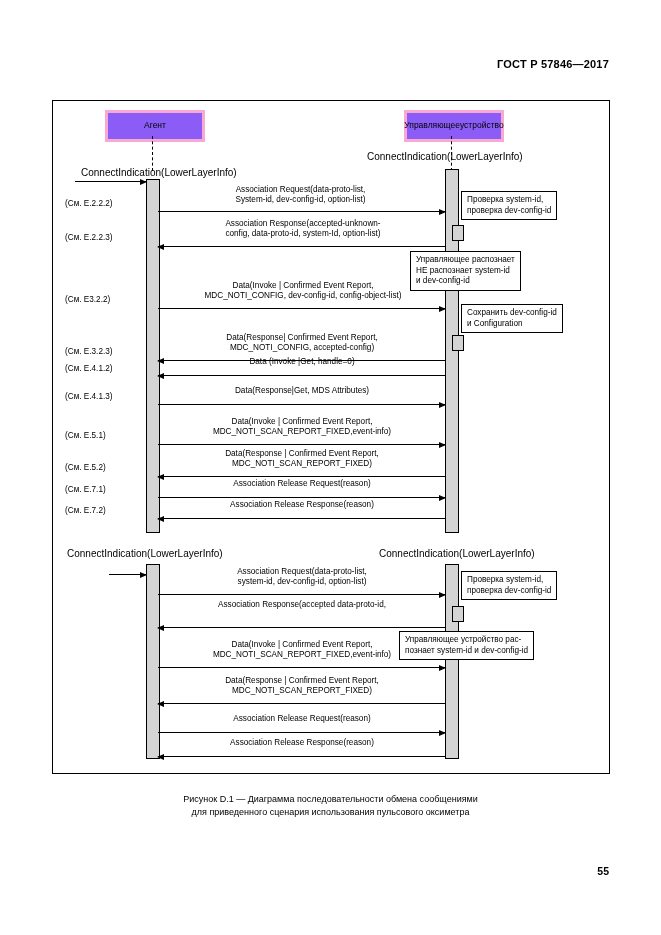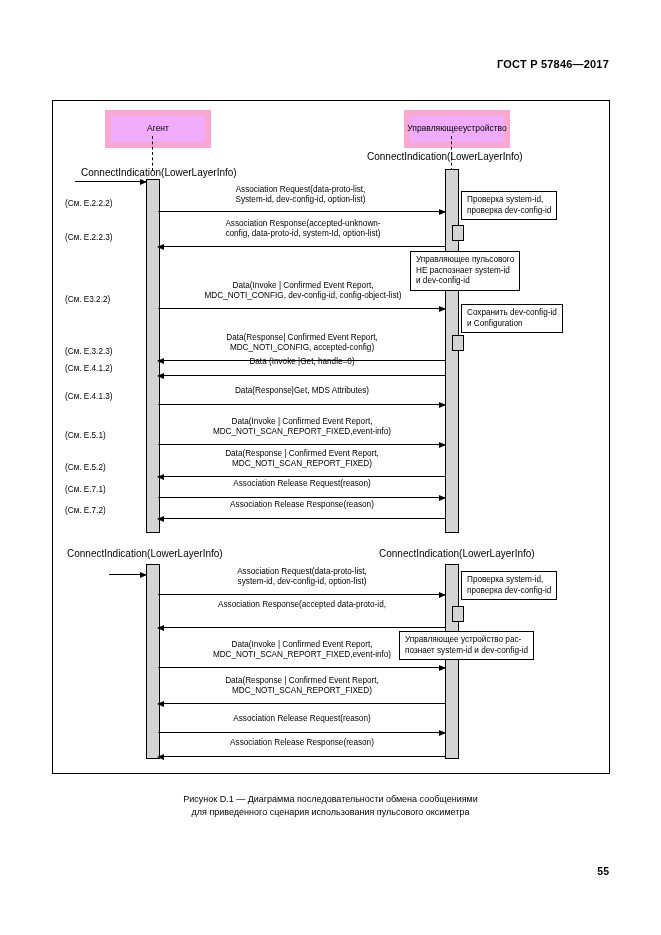--- a/index.html
+++ b/index.html
@@ -25,22 +25,22 @@
     position:absolute;
     left:52px;top:100px;
     width:556px;height:672px;
     border:1px solid #000;
     background:#fff;
   }
 
   
   .actor-box{
     position:absolute;
-    border:6px solid #f9a8d4;
-    background:#f0abfc;
+    border:3px solid #f9a8d4;
+    background:#8b5cf6;
     font-size:8.5px;
     text-align:center;
     display:flex;align-items:center;justify-content:center;
     line-height:1.15;
   }
 
   .dash-line{
     position:absolute;
     border-left:1px dashed #000;
     width:0;
@@ -168,21 +168,21 @@
     </div>
     <div class="arrow left" style="left:105px;top:145px;width:287px;"></div>
     <div class="ref" style="left:12px;top:132px;">(См. Е.2.2.3)</div>
 
     <div class="callout" style="left:408px;top:90px;">
       <div>Проверка system-id,</div>
       <div>проверка dev-config-id</div>
     </div>
 
     <div class="callout" style="left:357px;top:150px;">
-      <div>Управляющее пульсового</div>
+      <div>Управляющее распознает</div>
       <div>НЕ распознает system-id</div>
       <div>и dev-config-id</div>
     </div>
 
     <div class="msg" style="left:110px;top:180px;width:280px;">
       <div>Data(Invoke | Confirmed Event Report,</div>
       <div>MDC_NOTI_CONFIG, dev-config-id, config-object-list)</div>
     </div>
     <div class="arrow right" style="left:105px;top:207px;width:287px;"></div>
     <div class="ref" style="left:12px;top:194px;">(См. Е3.2.2)</div>

